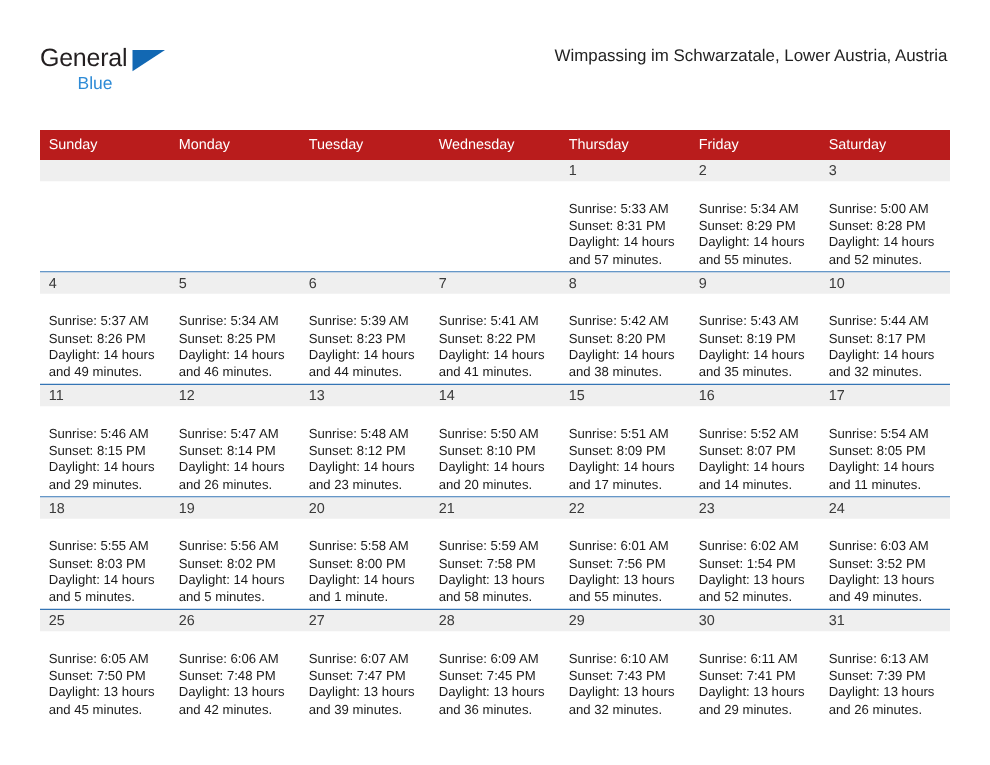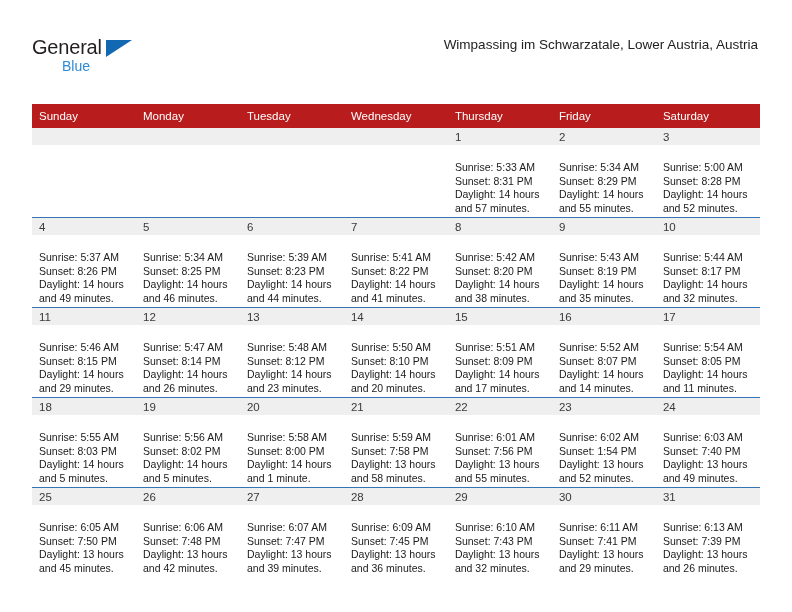--- a/index.html
+++ b/index.html
@@ -467,21 +467,21 @@
                 <div>Daylight: 13 hours</div>
                 <div>and 52 minutes.</div>
               </div>
             </div>
           </td>
           <td>
             <div class="cell-inner">
               <div class="daynum-band">24</div>
               <div class="cell-body">
                 <div>Sunrise: 6:03 AM</div>
-                <div>Sunset: 7:40 PM</div>
+                <div>Sunset: 3:52 PM</div>
                 <div>Daylight: 13 hours</div>
                 <div>and 49 minutes.</div>
               </div>
             </div>
           </td>
         </tr>
         <tr class="week-row">
           <td>
             <div class="cell-inner">
               <div class="daynum-band">25</div>

